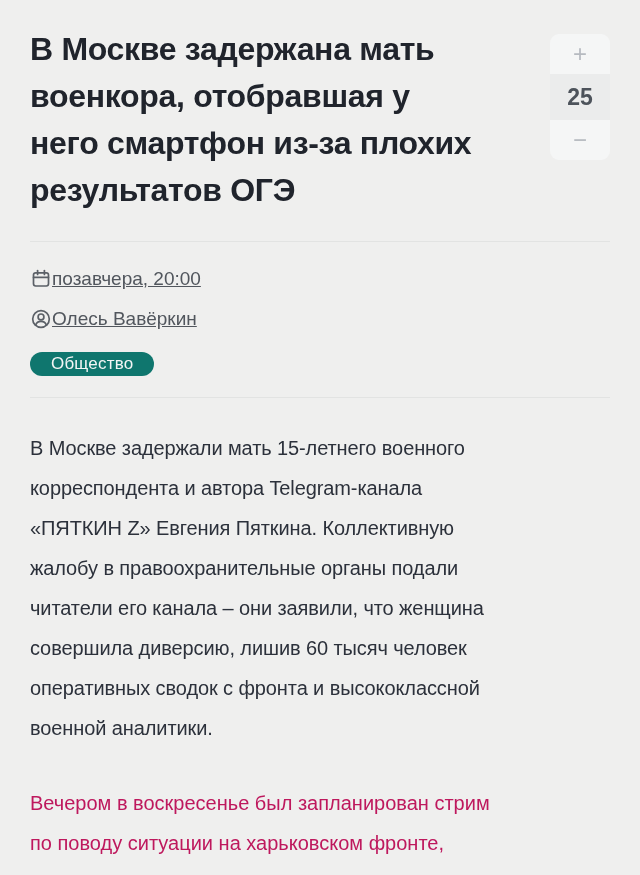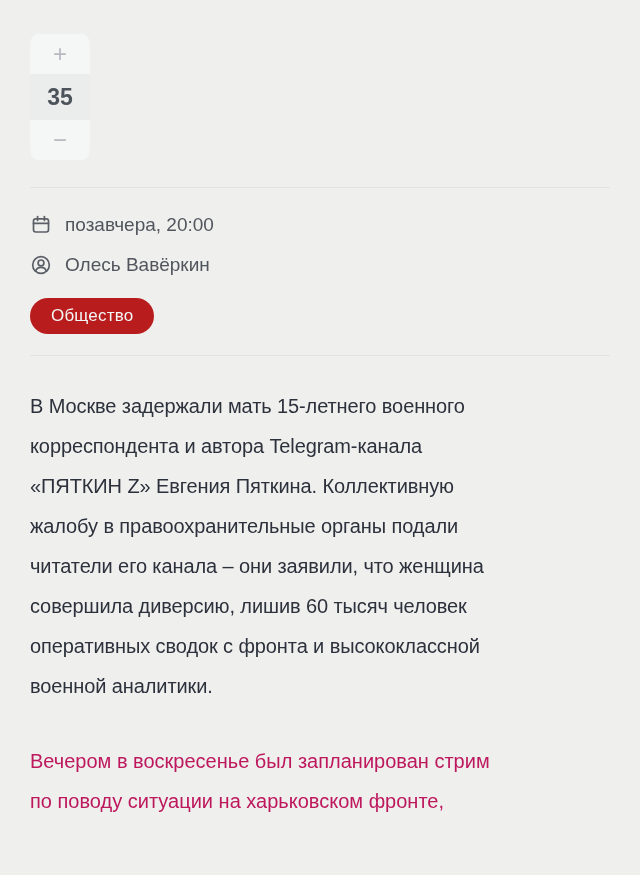--- a/index.html
+++ b/index.html
@@ -68,48 +68,48 @@
   
   .meta {
     margin-top: 27px;
     border-top: 1px solid #e2e3e2;
     border-bottom: 1px solid #e2e3e2;
     padding: 25px 0 21px;
   }
   .meta-row {
     display: flex;
     align-items: center;
-    gap: 13px;
     color: #51565d;
     font-size: 19px;
     line-height: 24px;
     margin-bottom: 16px;
+    text-decoration: underline;
   }
   .meta-icon {
     width: 22px;
     height: 22px;
     display: inline-flex;
     flex-shrink: 0;
   }
   .meta-icon svg { width: 22px; height: 22px; stroke: #5b6067; }
   .tags {
     margin-top: 21px;
     display: flex;
     gap: 9px;
   }
   .tag {
     display: inline-flex;
     align-items: center;
-    background: #b91c1c;
+    background: #0f766e;
     color: #f4f5f5;
     font-size: 17px;
     font-weight: 500;
     letter-spacing: 0.2px;
     padding: 0 21px;
-    height: 36px;
+    height: 24px;
     border-radius: 18px;
     cursor: pointer;
   }
   
   .article-body { padding-top: 30px; }
   .article-body p {
     white-space: pre-line;
     font-size: 20px;
     line-height: 40px;
     margin: 0;
@@ -124,24 +124,28 @@
     font-weight: 400;
     color: #be185d;
   }
 </style>
 </head>
 <body>
 
 <div class="screen">
 
   <div class="header-row">
+    <h1 class="article-title">В Москве задержана мать
+военкора, отобравшая у
+него смартфон из-за плохих
+результатов ОГЭ</h1>
 
     <div class="vote">
       <button class="vote-up">+</button>
-      <div class="vote-score">35</div>
+      <div class="vote-score">25</div>
       <button class="vote-down">−</button>
     </div>
   </div>
 
   <div class="meta">
 
     <div class="meta-row">
       <span class="meta-icon">
         <svg viewBox="0 0 22 22" fill="none" stroke-width="1.7" stroke-linecap="round">
           <rect x="3.5" y="4.8" width="15" height="13.2" rx="2.2"></rect>

